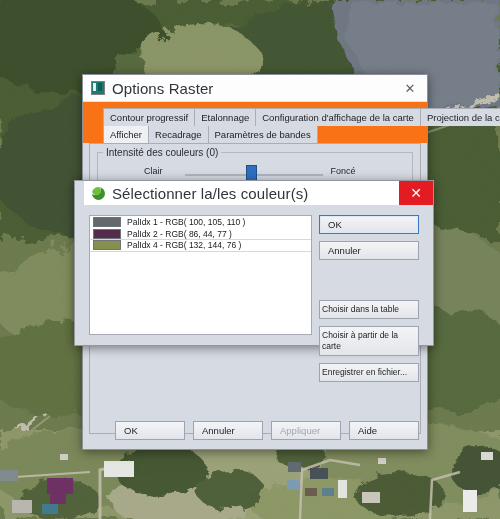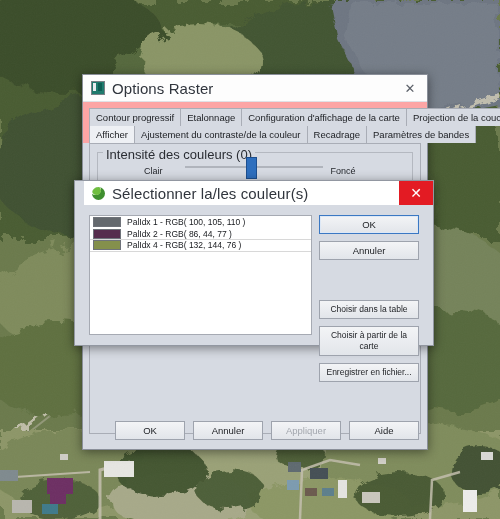--- a/index.html
+++ b/index.html
@@ -42,22 +42,22 @@
     font-family: "DejaVu Sans", sans-serif;
   }
   .t-close.red { background: #e31b23; color: #fff; font-size: 14px; }
 
   
   #options-raster { left: 82px; top: 74px; width: 344px; height: 374px; }
   #options-raster .dlg-title { background: #fdfdfd; border-bottom: 1px solid #dfe2e7; }
 
   .tabstrip {
     position: relative;
-    padding: 6px 6px 0 6px;
-    background: #fca5a5;
+    padding: 6px 6px 0 20px;
+    background: #f97316;
   }
   .tabrow { display: flex; }
   .tab {
     font-size: 9.5px; color: #1b1d21;
     padding: 3px 6px 3px 6px;
     background: #d6dae2;
     border: 1px solid #a9adb6;
     border-bottom: none;
     margin-right: -1px;
     white-space: nowrap;
@@ -79,44 +79,44 @@
   .groupbox {
     position: absolute;
     left: 7px; top: 8px; right: 7px;
     height: 47px;
     border: 1px solid #b4b8c0;
     background: #d6dae2;
   }
   .gb-label {
     position: absolute; left: 5px; top: -6px;
     background: #d6dae2; padding: 0 3px;
-    font-size: 13px; color: #2a2d33;
+    font-size: 10px; color: #2a2d33;
   }
   .slider-row {
     position: absolute; left: 0; right: 0; top: 13px;
-    display: flex; align-items: flex-start;
+    display: flex; align-items: flex-end;
   }
   .sl-lbl { font-size: 9px; color: #24272c; }
   .sl-lbl.left { margin-left: 46px; }
   .sl-lbl.right { margin-left: 8px; }
   .sl-track {
     width: 138px; height: 2px; background: #b0b4bc;
     margin-left: 22px; position: relative;
   }
   .sl-thumb {
     position: absolute; left: 61px; top: -9px;
     width: 9px; height: 20px;
     background: #2e6fbe; border: 1px solid #1d4f8f;
   }
   .btn {
     background: linear-gradient(#f3f4f6,#e2e5ea);
     border: 1px solid #9ea3ad;
     font-size: 9.5px; color: #1b1d21;
     padding: 3px 8px;
-    text-align: center;
+    text-align: left;
     line-height: 11px;
   }
   .btn.disabled { color: #a3a7ae; }
   .btn.default { border: 1px solid #3b78c3; box-shadow: inset 0 0 0 1px #dde8f6; }
   #btn-par-defaut {
     position: absolute; left: 122px; top: 60px; width: 82px;
   }
 
   .resample-row {
     position: absolute; left: 8px; top: 184px;
@@ -293,21 +293,20 @@
 
   <div class="tabstrip">
     <div class="tabrow row1">
       <div class="tab">Contour progressif</div>
       <div class="tab">Etalonnage</div>
       <div class="tab">Configuration d'affichage de la carte</div>
       <div class="tab">Projection de la couche</div>
     </div>
     <div class="tabrow row2">
       <div class="tab active">Afficher</div>
-      <div class="tab">Ajustement du contraste/de la couleur</div>
       <div class="tab">Recadrage</div>
       <div class="tab">Paramètres de bandes</div>
     </div>
   </div>
 
   <div class="tabpanel">
 
     <div class="groupbox">
       <span class="gb-label">Intensité des couleurs (0)</span>
       <div class="slider-row">

